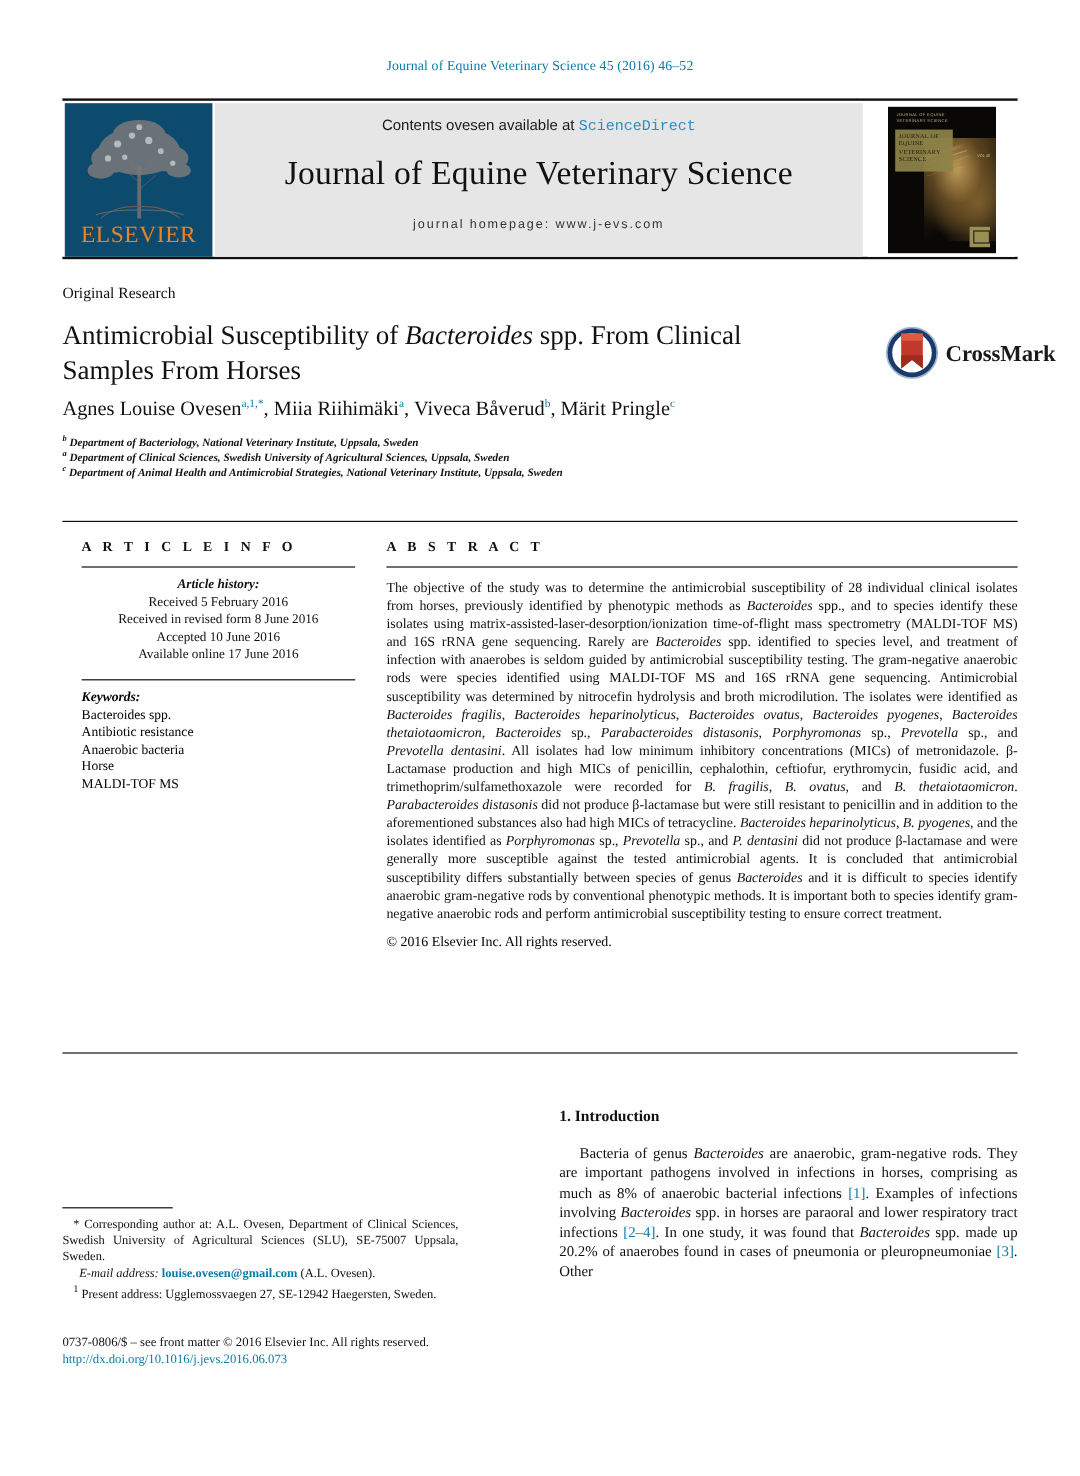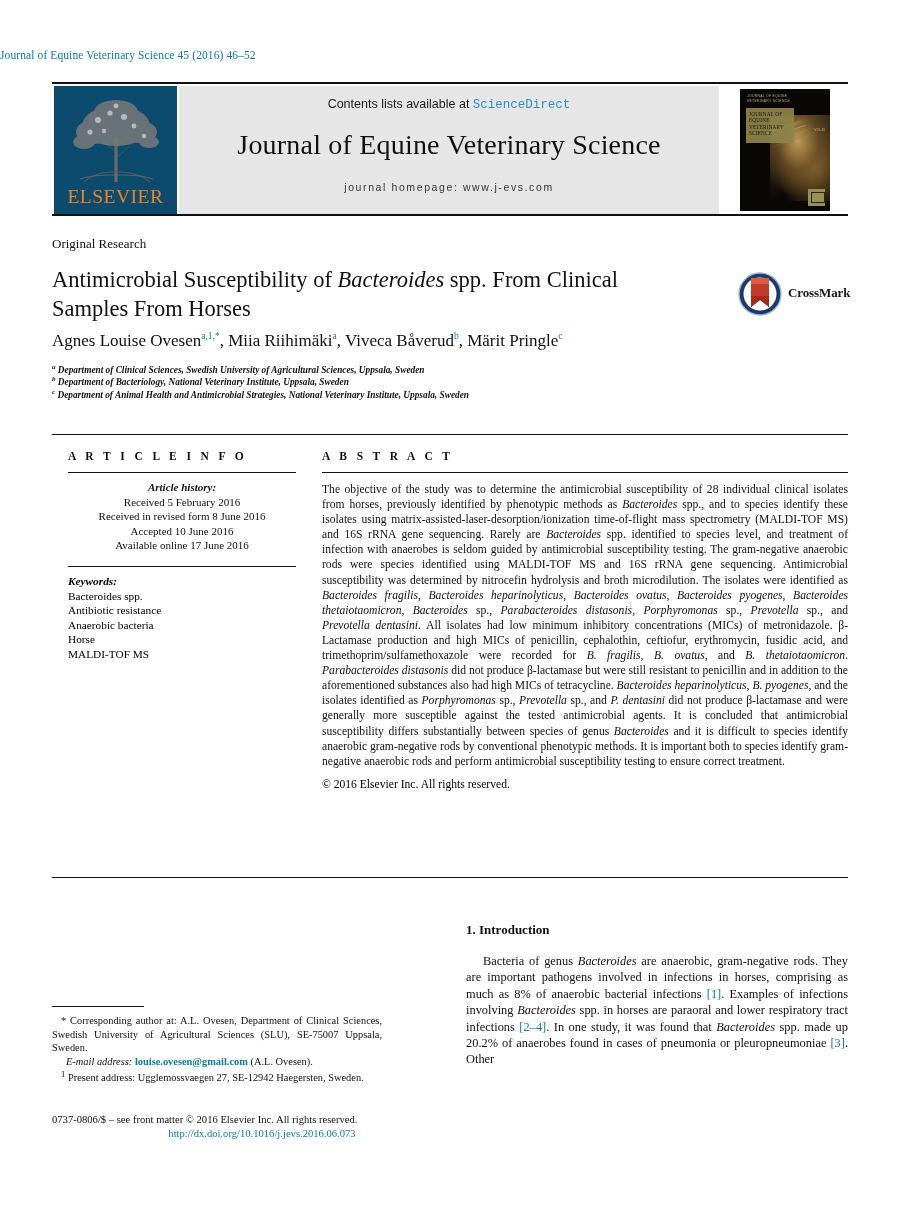--- a/index.html
+++ b/index.html
@@ -20,20 +20,21 @@
     left: 0; top: 0;
     width: 900px;
     height: 1230px;
   }
 
   
   .running-head {
     position: absolute;
     left: 0; top: 49px;
     width: 900px;
+    text-align: center;
     font-size: 11.5px;
     color: #0b7ba5;
     letter-spacing: .1px;
     font-family: "Liberation Serif", serif;
   }
 
   
   .masthead {
     position: absolute;
     left: 52px; top: 82px;
@@ -198,21 +199,21 @@
   }
   .cm-circle {
     position: absolute;
     left: 0; top: 0;
     width: 44px; height: 44px;
   }
   .cm-label {
     position: absolute;
     left: 50px; top: 13px;
     font-family: "Liberation Serif", serif;
-    font-size: 13px;
+    font-size: 19px;
     font-weight: bold;
     color: #1a1a1a;
     letter-spacing: -.1px;
   }
 
   .authors {
     position: absolute;
     left: 52px; top: 330px;
     width: 700px;
     font-size: 17px;
@@ -365,21 +366,20 @@
   .issn {
     position: absolute;
     left: 52px; top: 1113px;
     width: 420px;
     font-size: 10.6px;
     line-height: 14px;
     color: #111;
   }
   .doi {
     color: #0b7ba5;
-    text-align: center;
   }
 </style>
 </head>
 <body>
 
 <div class="page">
 
   <div class="running-head">Journal of Equine Veterinary Science 45 (2016) 46–52</div>
 
   <div class="masthead">
@@ -411,21 +411,21 @@
         </g>
         <g stroke="#6f6f6f" stroke-width="0.8" fill="none">
           <path d="M26 93 C36 90 44 89 62 89 C80 89 90 90 99 93"></path>
         </g>
       </svg>
       <div class="elsevier-word">ELSEVIER</div>
     </div>
 
     <div class="mast-center">
       <div class="mast-contents">
-        <span>Contents lists available at </span><span class="sd">ScienceDirect</span>
+        <span>Contents ovesen available at </span><span class="sd">ScienceDirect</span>
       </div>
       <div class="mast-title">Journal of Equine Veterinary Science</div>
       <div class="mast-home">journal homepage: www.j-evs.com</div>
     </div>
 
     <div class="cover">
       <div class="cover-inner">
         <div class="cover-horse"></div>
         <div class="cover-mane"></div>
         <div class="cover-topline">JOURNAL OF EQUINE<br>VETERINARY SCIENCE</div>
@@ -460,22 +460,22 @@
   </div>
 
   <div class="authors">
     <span><span>Agnes Louise Ovesen</span><sup>a,1,*</sup></span>,
     <span><span>Miia Riihimäki</span><sup>a</sup></span>,
     <span><span>Viveca Båverud</span><sup>b</sup></span>,
     <span><span>Märit Pringle</span><sup>c</sup></span>
   </div>
 
   <div class="affils">
+    <div><sup>b</sup> <span>Department of Bacteriology, National Veterinary Institute, Uppsala, Sweden</span></div>
     <div><sup>a</sup> <span>Department of Clinical Sciences, Swedish University of Agricultural Sciences, Uppsala, Sweden</span></div>
-    <div><sup>b</sup> <span>Department of Bacteriology, National Veterinary Institute, Uppsala, Sweden</span></div>
     <div><sup>c</sup> <span>Department of Animal Health and Antimicrobial Strategies, National Veterinary Institute, Uppsala, Sweden</span></div>
   </div>
 
   <div class="rule-top"></div>
   <div class="rule-bottom"></div>
 
   <div class="info-col">
     <div class="col-head">A R T I C L E  I N F O</div>
     <div class="col-rule"></div>
     <div class="info-block">

